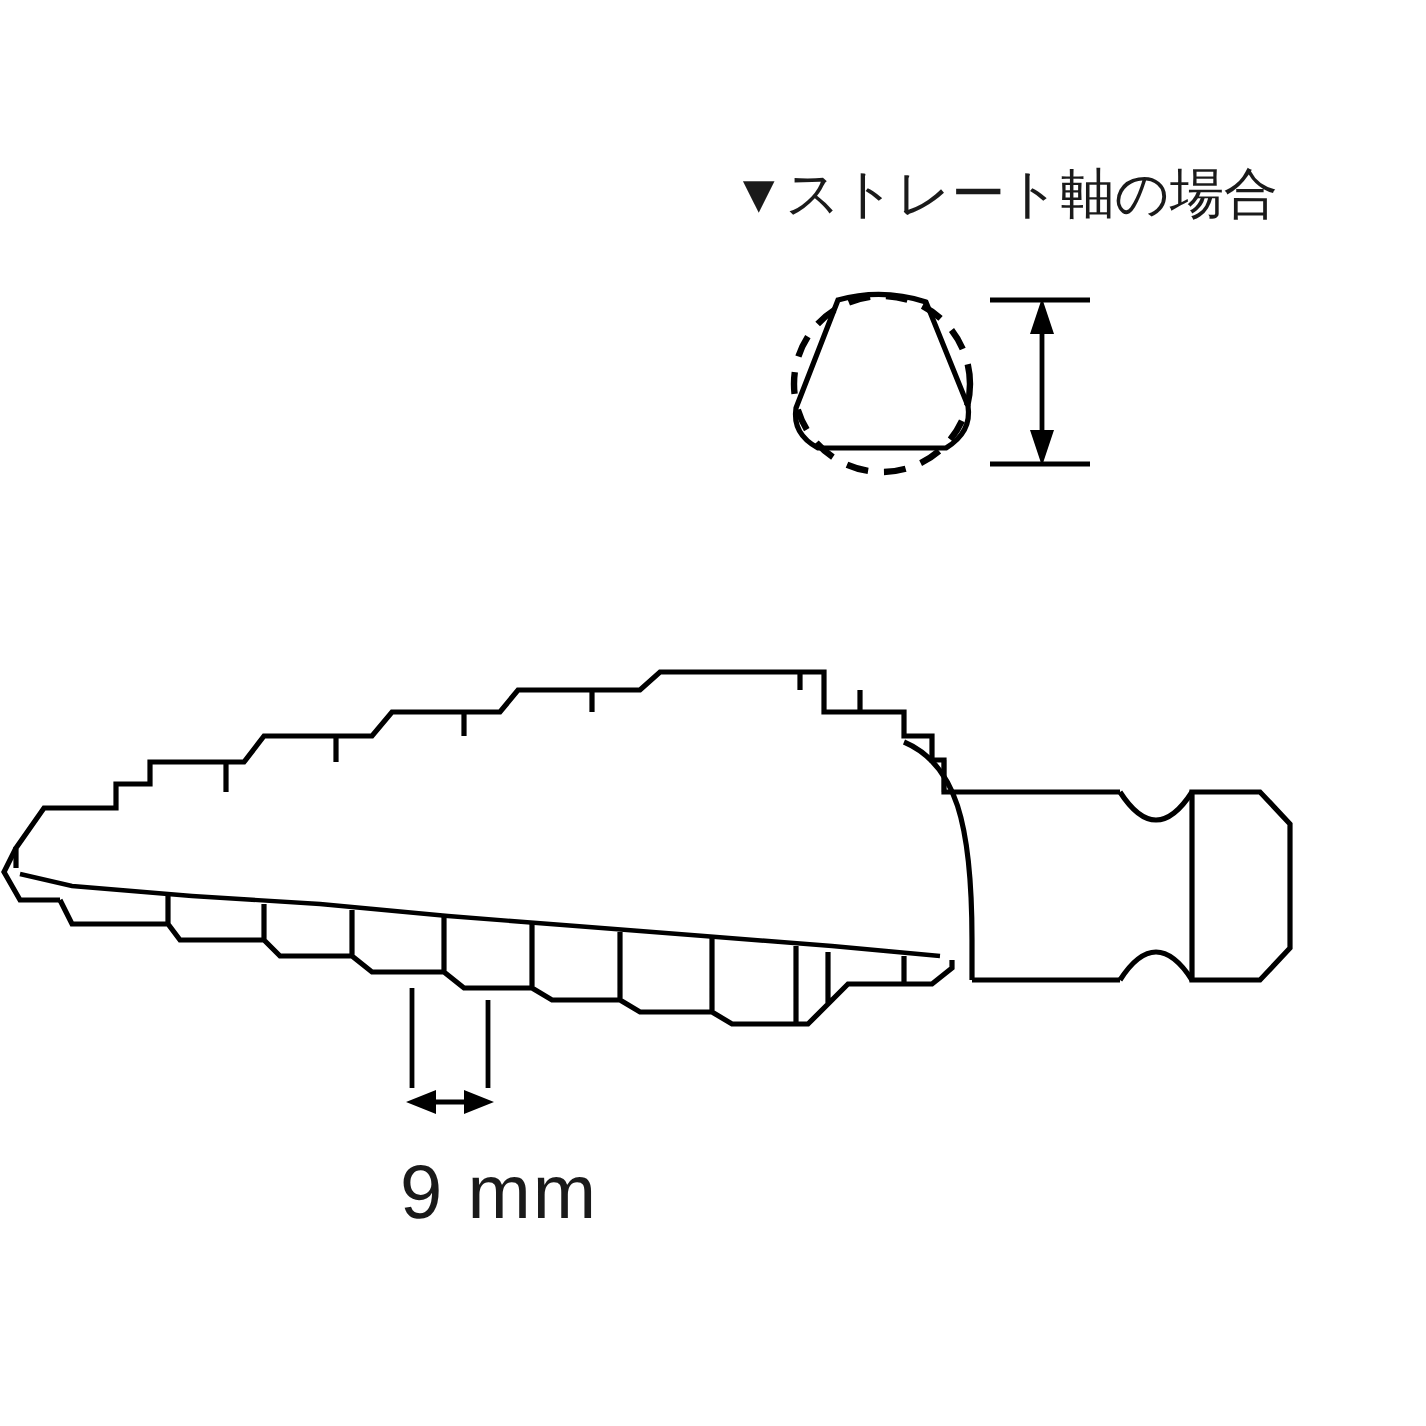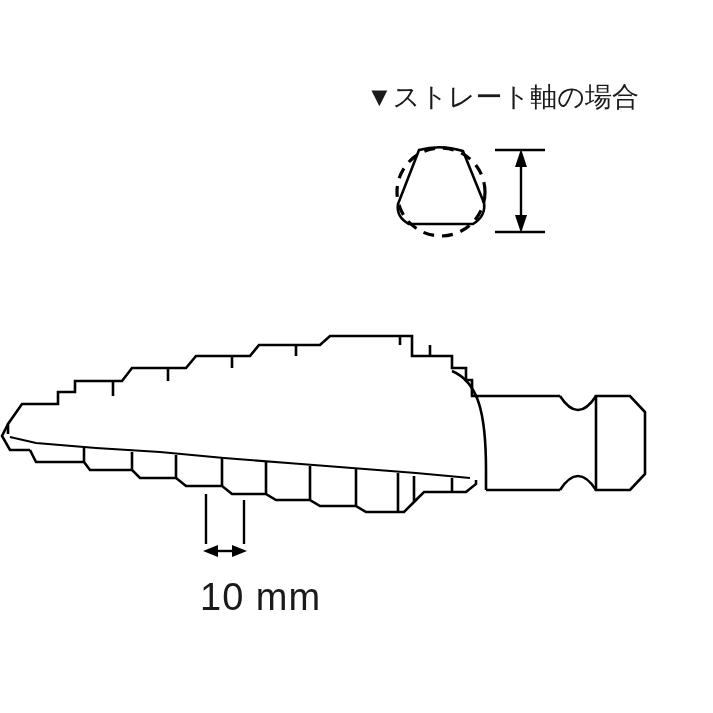--- a/index.html
+++ b/index.html
@@ -244,15 +244,15 @@
       <line class="stroke-dim" x1="210" y1="551" x2="240" y2="551"></line>
       <polygon class="fill-black" points="203,551 218,545 218,557"></polygon>
       <polygon class="fill-black" points="247,551 232,545 232,557"></polygon>
     </g>
 
   </svg>
 
   <div class="label-text" id="inset-caption">▼ストレート軸の場合</div>
 
 
-  <div class="label-text" id="step-width-label">10 mm</div>
+  <div class="label-text" id="step-width-label">9 mm</div>
 
 </div>
 
 </body></html>

